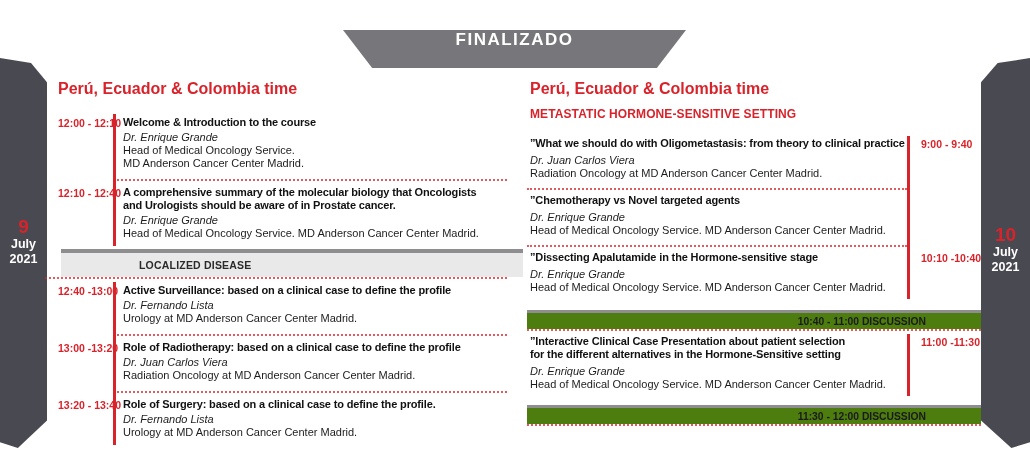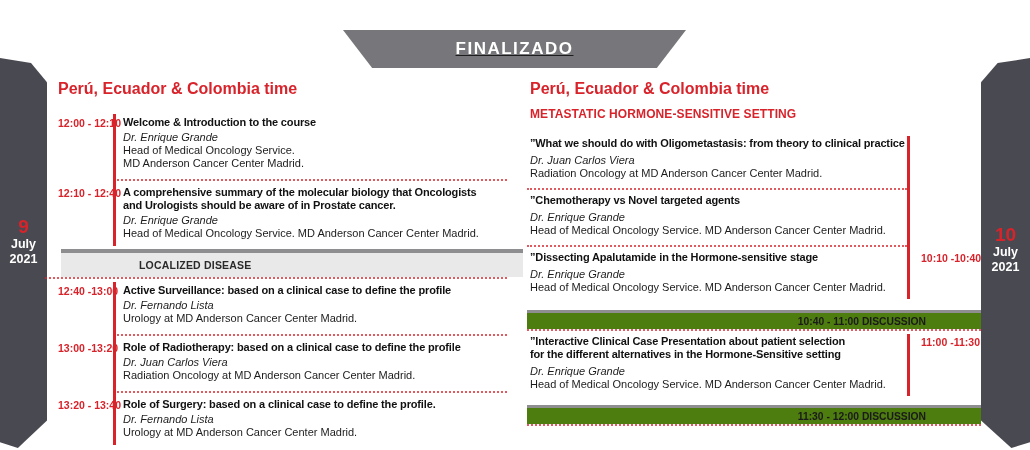--- a/index.html
+++ b/index.html
@@ -7,21 +7,21 @@
     width:1030px;height:450px;position:relative;overflow:hidden;
     background:#ffffff;
     font-family:"Liberation Sans","DejaVu Sans",sans-serif;
     font-size:11px;color:#1c1c1c;
   }
   
   .banner{
     position:absolute;left:343px;top:30px;width:343px;height:38px;
     background:#77777b;
     clip-path:polygon(0 0,100% 0,91.5% 100%,8.5% 100%);
-    display:flex;align-items:center;justify-content:center;text-decoration:underline;
+    display:flex;justify-content:center;
   }
   .banner span{
     color:#ffffff;font-weight:bold;font-size:17px;letter-spacing:1.5px;
   }
   
   .ribbon{
     position:absolute;top:58px;height:392px;background:#494951;
     display:flex;flex-direction:column;align-items:center;
     text-align:center;line-height:15px;
   }
@@ -172,20 +172,21 @@
 
   <div class="rgroup">
     <div class="vline"></div>
 
     <div class="rsession">
       <div class="rcontent">
         <div class="stitle">”What we should do with Oligometastasis: from theory to clinical practice</div>
         <div class="sname">Dr. Juan Carlos Viera</div>
         <div class="srole">Radiation Oncology at MD Anderson Cancer Center Madrid.</div>
       </div>
+      <div class="rtime">9:00 - 9:40</div>
     </div>
 
     <div class="sep rsep"></div>
 
     <div class="rsession">
       <div class="rcontent">
         <div class="stitle">”Chemotherapy vs Novel targeted agents</div>
         <div class="sname">Dr. Enrique Grande</div>
         <div class="srole">Head of Medical Oncology Service. MD Anderson Cancer Center Madrid.</div>
       </div>

